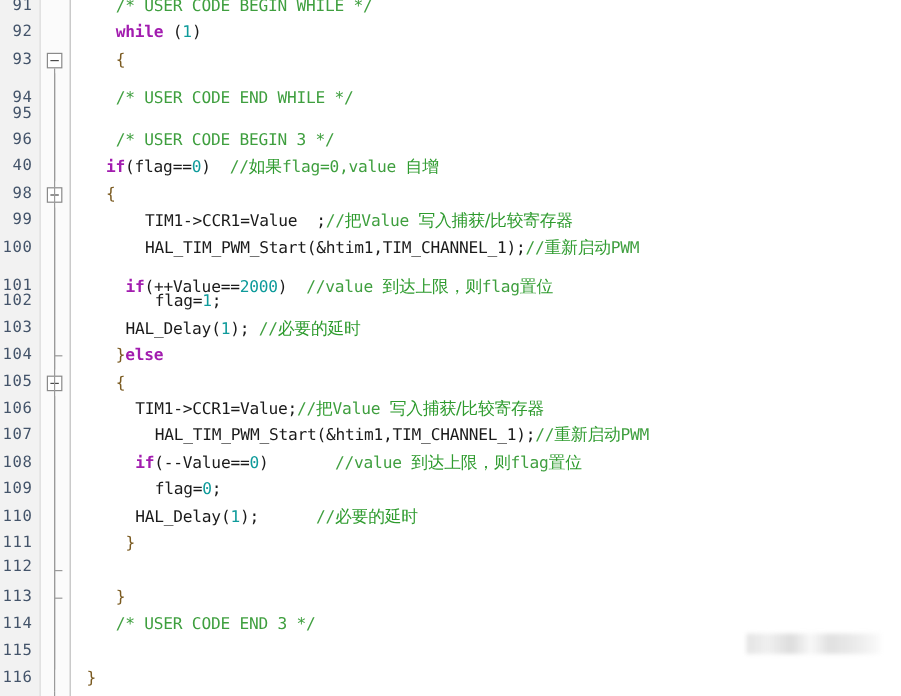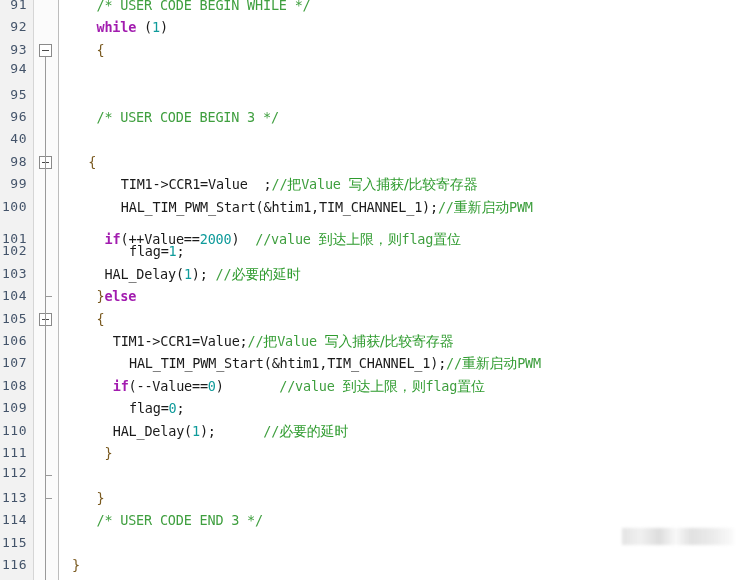--- a/index.html
+++ b/index.html
@@ -140,24 +140,24 @@
 <div id="editor">
 
   <div class="gutter"></div>
   <div class="fold-col"></div>
   <div class="code-bg-sep"></div>
 
   <div id="rows">
       <div class="row" style="top: -6px;"><div class="lineno">91</div><div class="code" style="left: 96.48px;"><span class="cmt">/* USER CODE BEGIN WHILE */</span></div></div>
       <div class="row" style="top: 16.4px;"><div class="lineno">92</div><div class="code" style="left: 96.48px;"><span class="kw">while</span><span class="pln"> (</span><span class="num">1</span><span class="pln">)</span></div></div>
       <div class="row" style="top: 38.8px; padding-left: 36px;"><div class="lineno">93</div><div class="code" style="left: 96.48px;"><span class="brace">{</span></div></div>
-      <div class="row" style="top: 58px;"><div class="lineno">94</div></div>
+      <div class="row" style="top: 71px;"><div class="lineno">94</div><div class="code" style="left: 96.48px;"><span class="cmt">/* USER CODE END WHILE */</span></div></div>
       <div class="row" style="top: 83.6px;"><div class="lineno">95</div><div class="code" style="left: 64px;"></div></div>
       <div class="row" style="top: 106px;"><div class="lineno">96</div><div class="code" style="left: 96.48px;"><span class="cmt">/* USER CODE BEGIN 3 */</span></div></div>
-      <div class="row" style="top: 128.4px;"><div class="lineno">40</div></div>
+      <div class="row" style="top: 128.4px;"><div class="lineno">40</div><div class="code" style="left: 88.36px;"><span class="kw">if</span><span class="pln">(flag==</span><span class="num">0</span><span class="pln">)  </span><span class="cmt">//</span><span class="cmt-cjk">如果</span><span class="cmt">flag=0,value </span><span class="cmt-cjk">自增</span></div></div>
       <div class="row" style="top: 150.8px;"><div class="lineno">98</div><div class="code" style="left: 88.36px;"><span class="brace">{</span></div></div>
       <div class="row" style="top: 173.2px;"><div class="lineno">99</div><div class="code" style="left: 120.84px;"><span class="pln">TIM1-&gt;CCR1=Value  ;</span><span class="cmt">//</span><span class="cmt-cjk">把</span><span class="cmt">Value </span><span class="cmt-cjk">写入捕获/比较寄存器</span></div></div>
       <div class="row" style="top: 195.6px;"><div class="lineno">100</div><div class="code" style="left: 120.84px;"><span class="pln">HAL_TIM_PWM_Start(&amp;htim1,TIM_CHANNEL_1);</span><span class="cmt">//</span><span class="cmt-cjk">重新启动</span><span class="cmt">PWM</span></div></div>
       <div class="row" style="top: 228px;"><div class="lineno">101</div><div class="code" style="left: 104.6px;"><span class="kw">if</span><span class="pln">(++Value==</span><span class="num">2000</span><span class="pln">)  </span><span class="cmt">//value </span><span class="cmt-cjk">到达上限，则</span><span class="cmt">flag</span><span class="cmt-cjk">置位</span></div></div>
       <div class="row" style="top: 240.4px;"><div class="lineno">102</div><div class="code" style="left: 128.96px;"><span class="pln">flag=</span><span class="num">1</span><span class="pln">;</span></div></div>
       <div class="row" style="top: 262.8px;"><div class="lineno">103</div><div class="code" style="left: 104.6px;"><span class="pln">HAL_Delay(</span><span class="num">1</span><span class="pln">); </span><span class="cmt">//</span><span class="cmt-cjk">必要的延时</span></div></div>
       <div class="row" style="top: 285.2px;"><div class="lineno">104</div><div class="code" style="left: 96.48px;"><span class="brace">}</span><span class="kw">else</span></div></div>
       <div class="row" style="top: 307.6px;"><div class="lineno">105</div><div class="code" style="left: 96.48px;"><span class="brace">{</span></div></div>
       <div class="row" style="top: 330px;"><div class="lineno">106</div><div class="code" style="left: 112.72px;"><span class="pln">TIM1-&gt;CCR1=Value;</span><span class="cmt">//</span><span class="cmt-cjk">把</span><span class="cmt">Value </span><span class="cmt-cjk">写入捕获/比较寄存器</span></div></div>
       <div class="row" style="top: 352.4px;"><div class="lineno">107</div><div class="code" style="left: 128.96px;"><span class="pln">HAL_TIM_PWM_Start(&amp;htim1,TIM_CHANNEL_1);</span><span class="cmt">//</span><span class="cmt-cjk">重新启动</span><span class="cmt">PWM</span></div></div>

